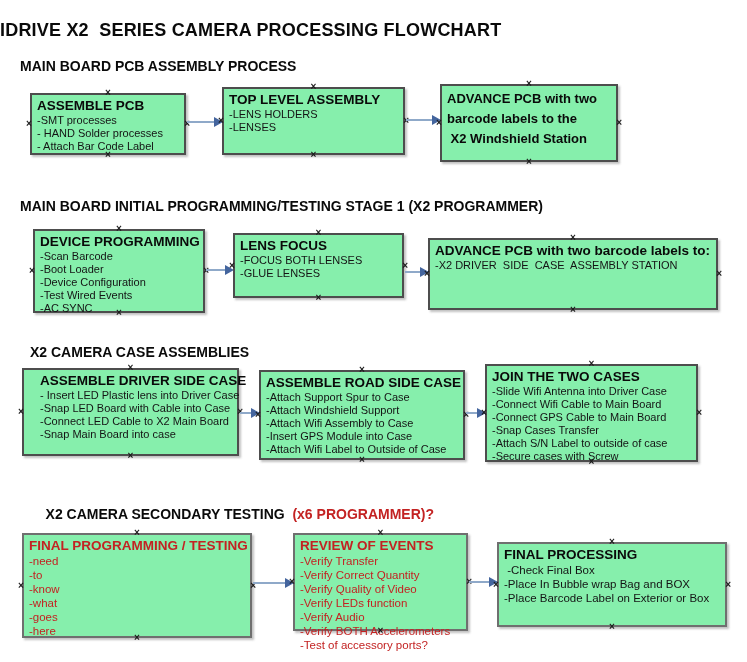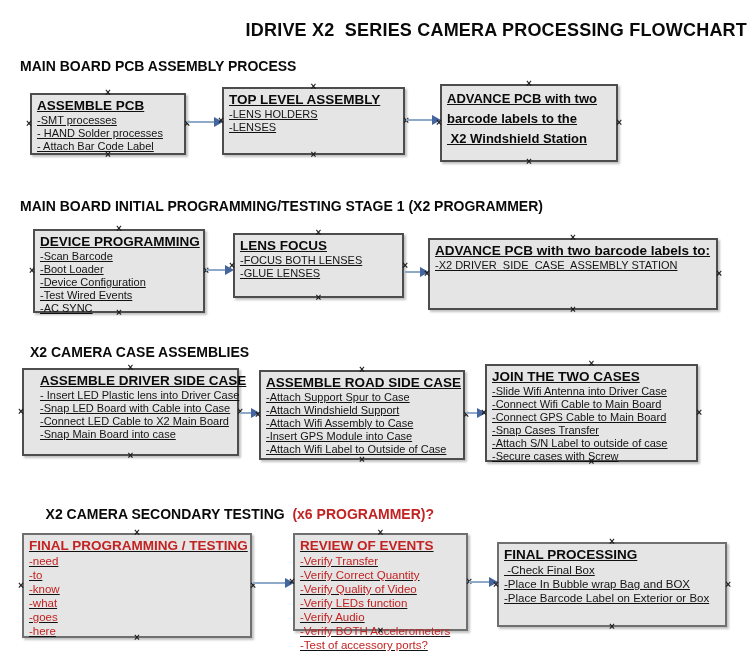--- a/index.html
+++ b/index.html
@@ -2,31 +2,31 @@
 <html><head>
 <meta charset="utf-8">
 <style>
   html,body{margin:0;padding:0;background:#ffffff;}
   .canvas{
     position:relative;width:747px;height:662px;background:#ffffff;
     font-family:"Liberation Sans","DejaVu Sans",sans-serif;color:#111;
     overflow:hidden;
   }
   .title{
-    position:absolute;left:0;top:20px;width:747px;text-align:right;
+    position:absolute;left:0;top:20px;width:747px;text-align:left;
     font-size:18px;font-weight:bold;letter-spacing:.2px;white-space:pre;color:#0a0a0a;
   }
   .sec-h{
     position:absolute;font-size:14px;font-weight:bold;white-space:pre;color:#0a0a0a;
   }
   .sec-h .red{color:#c32222;}
   .box{
-    position:absolute;background:#e5e5e5;border:2px solid #4d4d4d;
+    position:absolute;background:#86efac;border:2px solid #4d4d4d;
     box-shadow:2px 2px 2px rgba(120,120,120,.45);
-    padding:3px 5px 2px 5px;box-sizing:border-box;text-decoration:underline;
+    padding:3px 5px 2px 5px;box-sizing:border-box;
   }
   .box.gray{border-color:#6f6f6f;}
   .box-title{font-size:13.5px;font-weight:bold;line-height:16px;white-space:pre;color:#0a0a0a;}
   .box-item{font-size:11px;line-height:13px;white-space:pre;color:#141414;}
   .items-roomy .box-item{line-height:14px;font-size:11.5px;}
   .bold-lines .box-item{font-size:13px;font-weight:bold;line-height:20px;color:#0a0a0a;}
   .red-text .box-title{color:#c32222;}
   .red-text .box-item{color:#c32222;}
   
   .h{position:absolute;font-size:10px;font-weight:bold;line-height:1;color:#1a1a1a;}

